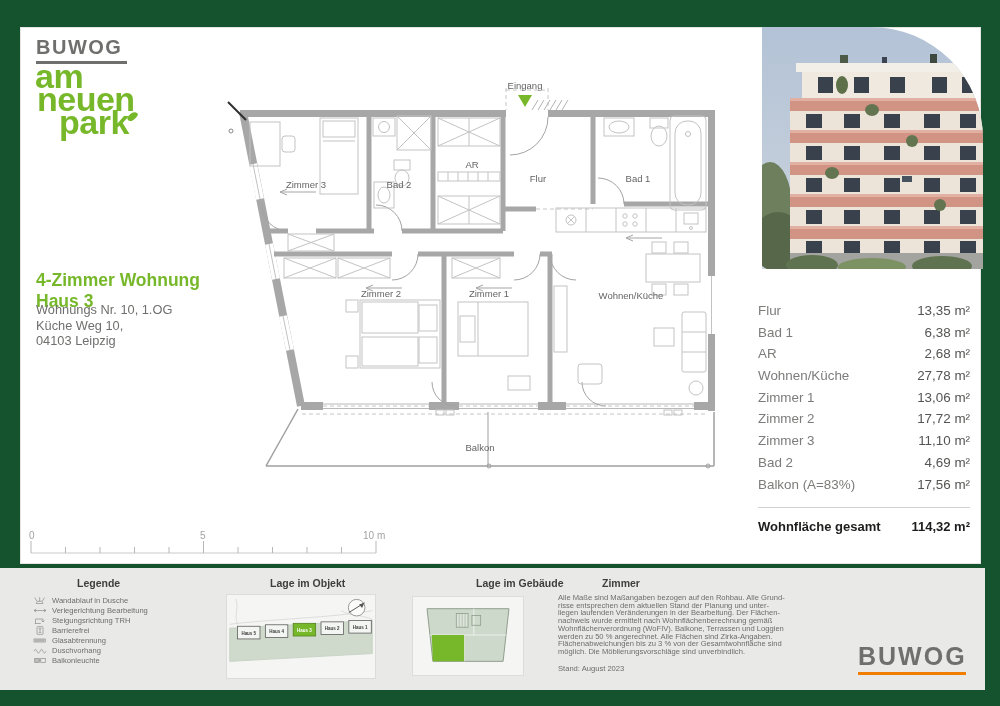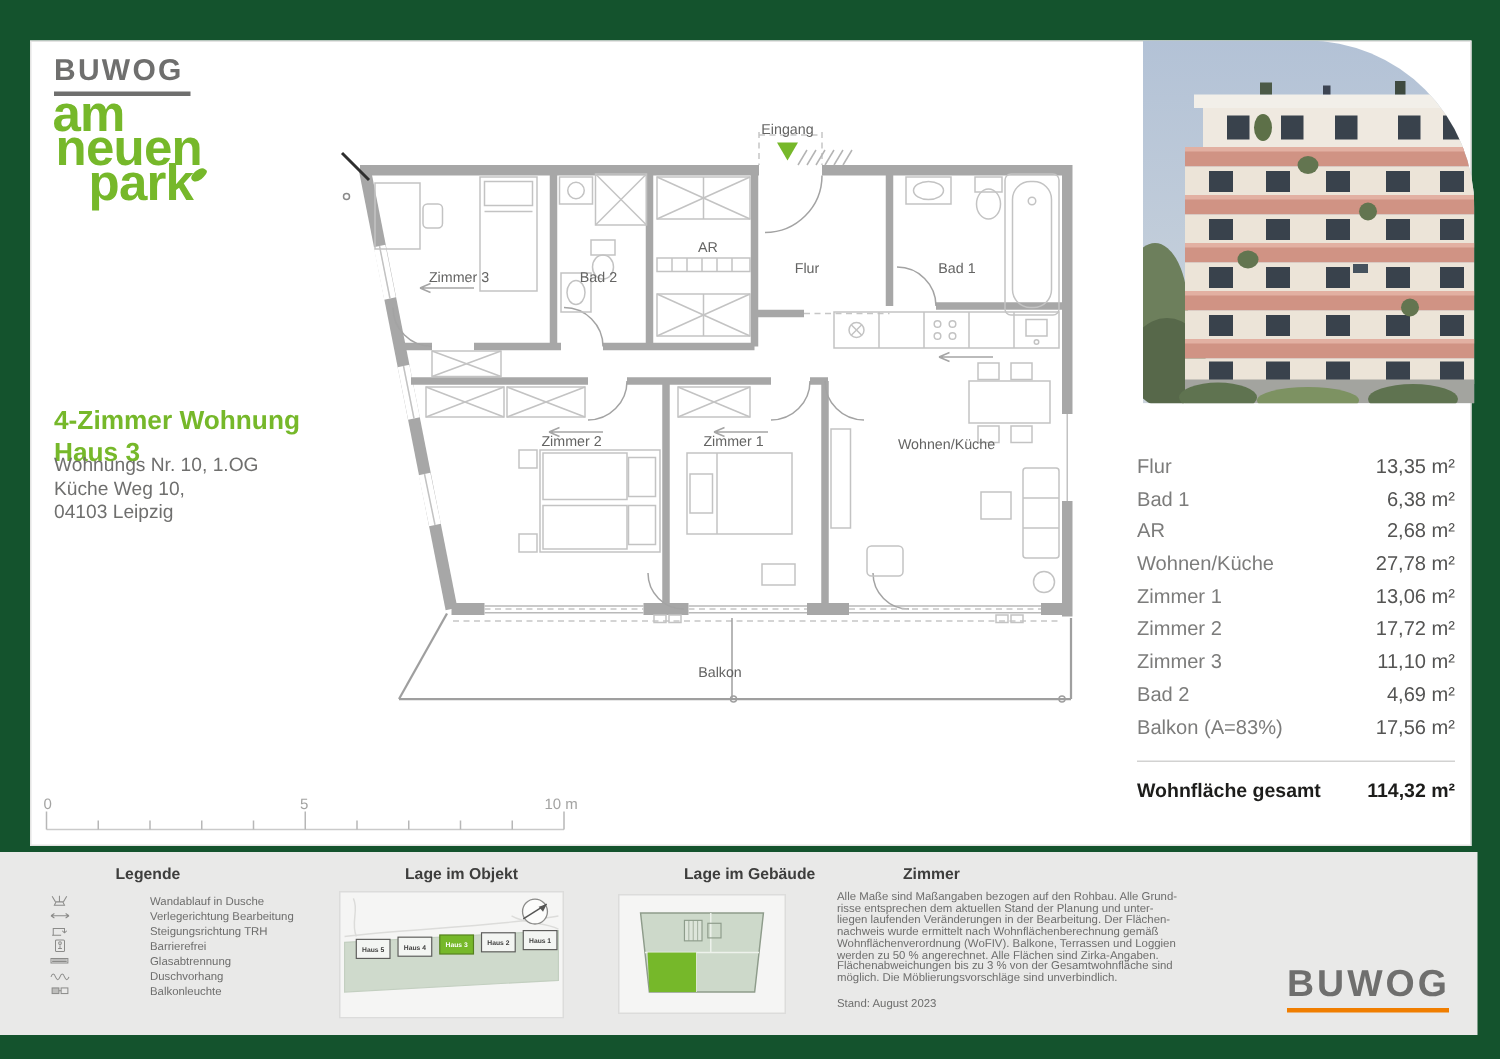--- a/index.html
+++ b/index.html
@@ -35,21 +35,21 @@
   .at-row .val{color:#55555:4;color:#545453;}
   .at-div{border-top:1px solid #d2d2d1;margin-top:12px;}
   .at-total{display:flex;justify-content:space-between;margin-top:11px;
             font-size:13px;font-weight:700;color:#1d1d1b;}
   
   .band{position:absolute;left:0;top:568px;width:985px;height:122px;background:#e9e9e8;}
   .bh{position:absolute;font-size:10.5px;font-weight:700;color:#3e3e3d;top:9px;padding-left:44px;}
   .legend{position:absolute;left:33px;top:28px;}
   .lg-row{display:flex;align-items:center;height:9.9px;}
   .lg-row svg{width:14px;height:9px;margin-right:5px;flex:none;}
-  .lg-row span{font-size:7.6px;color:#6d6d6c;white-space:nowrap;margin-left:48px;}
+  .lg-row span{font-size:7.6px;color:#6d6d6c;white-space:nowrap;}
   .sitebox{position:absolute;left:226px;top:26px;width:150px;height:85px;
            background:#f5f5f4;border:1px solid #dcdcdb;box-sizing:border-box;}
   .bldbox{position:absolute;left:412px;top:28px;width:112px;height:80px;
           background:#f5f5f4;border:1px solid #dcdcdb;box-sizing:border-box;}
   .note-body{position:absolute;left:558px;top:26px;width:276px;font-size:7.6px;
              line-height:7.7px;color:#6d6d6c;white-space:pre-line;}
   .note-date{position:absolute;left:558px;top:96px;font-size:7.6px;color:#6d6d6c;}
   .bw-bottom{position:absolute;left:858px;top:74px;}
   .bw-bottom .bw{font-size:25px;font-weight:800;letter-spacing:2px;color:#6f6f6e;}
   .bw-bottom .orule{width:108px;height:3px;background:#f07e00;margin-top:1px;}
@@ -555,21 +555,21 @@
           </g>
         </g>
         <g>
           <circle cx="132" cy="13" r="8.5" fill="#fcfcfb" stroke="#8b8b89" stroke-width="0.9"></circle>
           <line x1="124" y1="18" x2="140" y2="8" stroke="#555554" stroke-width="1"></line>
           <polygon points="140,8 134.5,9.8 137.5,13.2" fill="#555554"></polygon>
         </g>
       </svg>
     </div>
 
-    <div class="bh" style="left:412px">Lage im Gebäude</div>
+    <div class="bh" style="left:432px">Lage im Gebäude</div>
     <div class="bldbox">
       <svg viewBox="0 0 112 80" width="110" height="78">
         <polygon points="14,12 98,12 92,66 20,66" fill="#cdd9ca" stroke="#8e9c8b" stroke-width="1"></polygon>
         <g stroke="#eef2ec" stroke-width="1">
           <line x1="17" y1="39" x2="95" y2="39"></line>
           <line x1="52" y1="39" x2="52" y2="66"></line>
           <line x1="62" y1="12" x2="62" y2="39"></line>
         </g>
         <rect x="44" y="17" width="12" height="14" fill="#dde5da" stroke="#8e9c8b" stroke-width="0.8"></rect>
         <line x1="47" y1="17" x2="47" y2="31" stroke="#8e9c8b" stroke-width="0.5"></line>

